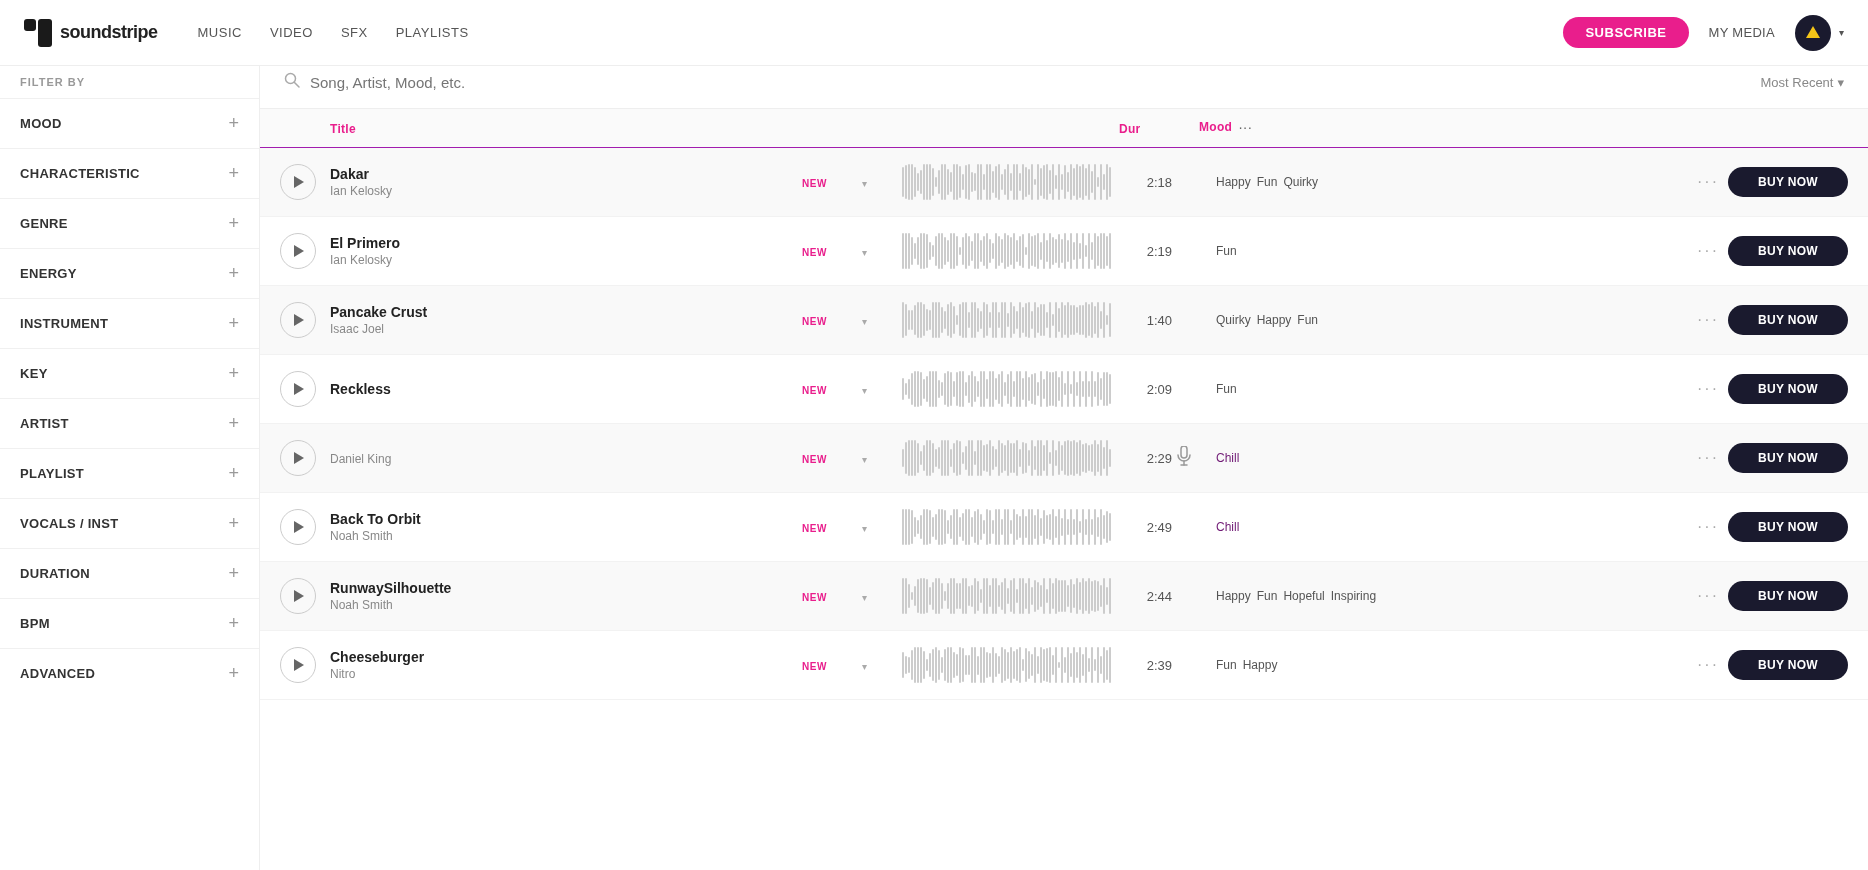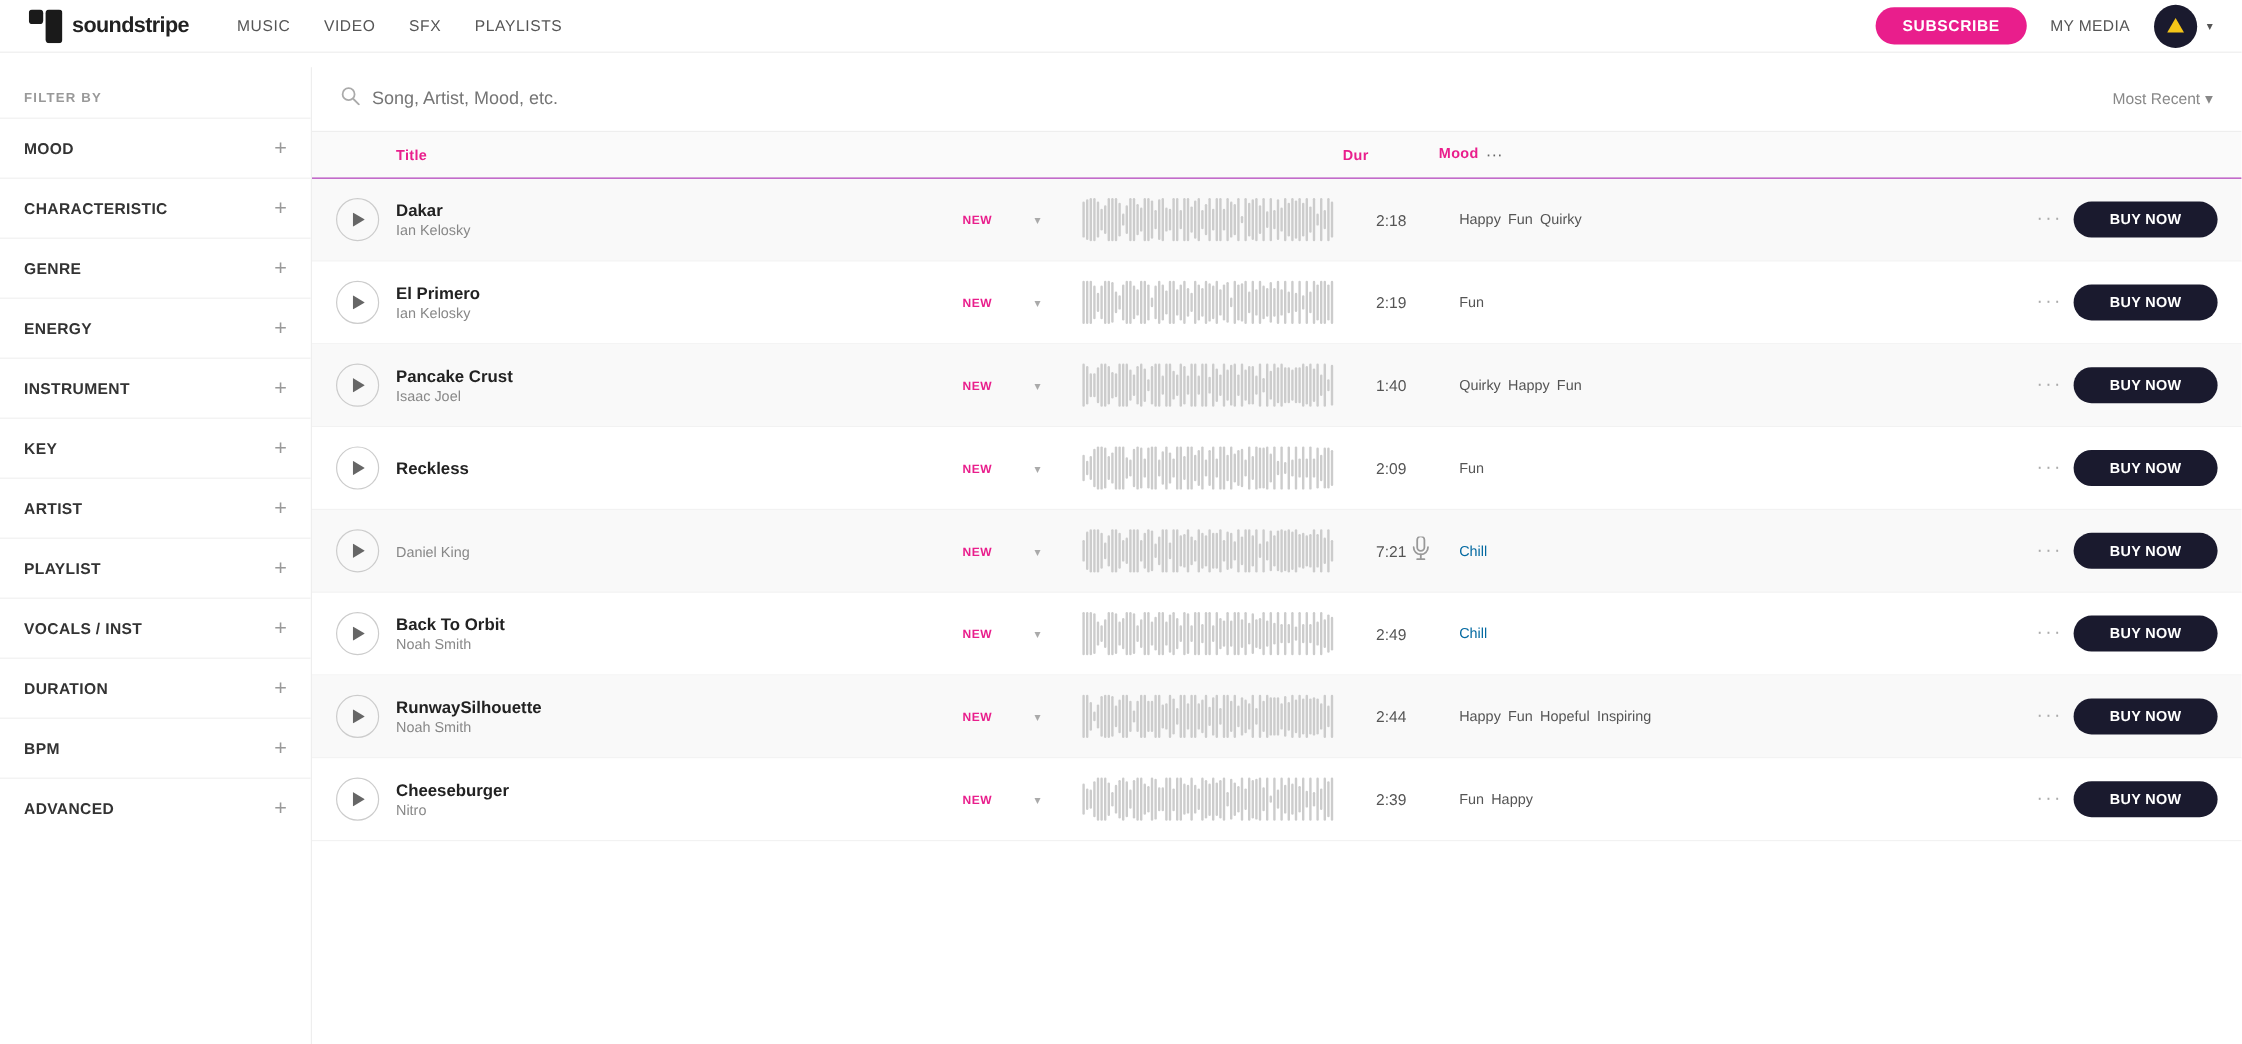--- a/index.html
+++ b/index.html
@@ -3,21 +3,21 @@
   <meta charset="utf-8">
   <style>
     * { box-sizing: border-box; margin: 0; padding: 0; }
     body { font-family: -apple-system, BlinkMacSystemFont, 'Segoe UI', sans-serif; background: #fff; color: #333; }
 
     
     .header {
       display: flex;
       align-items: center;
       padding: 0 24px;
-      height: 44px;
+      height: 66px;
       border-bottom: 1px solid #eee;
       position: fixed;
       top: 0;
       left: 0;
       right: 0;
       background: #fff;
       z-index: 100;
     }
     .logo {
       display: flex;
@@ -302,21 +302,21 @@
       flex: 1;
       display: flex;
       gap: 6px;
       flex-wrap: wrap;
       padding-left: 20px;
     }
     .mood-tag {
       font-size: 12px;
       color: #555;
     }
-    .mood-tag.chill { color: #0369a1; }
+    .mood-tag.chill { color: #701a75; }
 
     .track-dots {
       width: 40px;
       text-align: center;
       color: #aaa;
       cursor: pointer;
       font-size: 16px;
       letter-spacing: 2px;
       flex-shrink: 0;
     }
@@ -939,21 +939,21 @@
             <div class="waveform-bar" style="height:30.392181377818723px;"></div>
             <div class="waveform-bar" style="height:26.190180772476285px;"></div>
             <div class="waveform-bar" style="height:28.211454036509547px;"></div>
             <div class="waveform-bar" style="height:35.27057674213207px;"></div>
             <div class="waveform-bar" style="height:27.62112196604442px;"></div>
             <div class="waveform-bar" style="height:36px;"></div>
             <div class="waveform-bar" style="height:21.196308999389803px;"></div>
             <div class="waveform-bar" style="height:36px;"></div>
             <div class="waveform-bar" style="height:18.51467141905288px;"></div>
           </div>
-    <div class="track-dur col-dur">7:21</div>
+    <div class="track-dur col-dur">2:29</div>
     <span class="mic-icon" title="Has vocals">
         <svg width="14" height="20" viewBox="0 0 14 20" fill="none">
           <rect x="4" y="0" width="6" height="12" rx="3" stroke="#999" stroke-width="1.5"></rect>
           <path d="M1 9c0 3.314 2.686 6 6 6s6-2.686 6-6" stroke="#999" stroke-width="1.5" stroke-linecap="round" fill="none"></path>
           <line x1="7" y1="15" x2="7" y2="19" stroke="#999" stroke-width="1.5" stroke-linecap="round"></line>
           <line x1="4" y1="19" x2="10" y2="19" stroke="#999" stroke-width="1.5" stroke-linecap="round"></line>
         </svg>
       </span>
     <div class="mood-tags col-mood">
             <span class="mood-tag chill">Chill</span>

